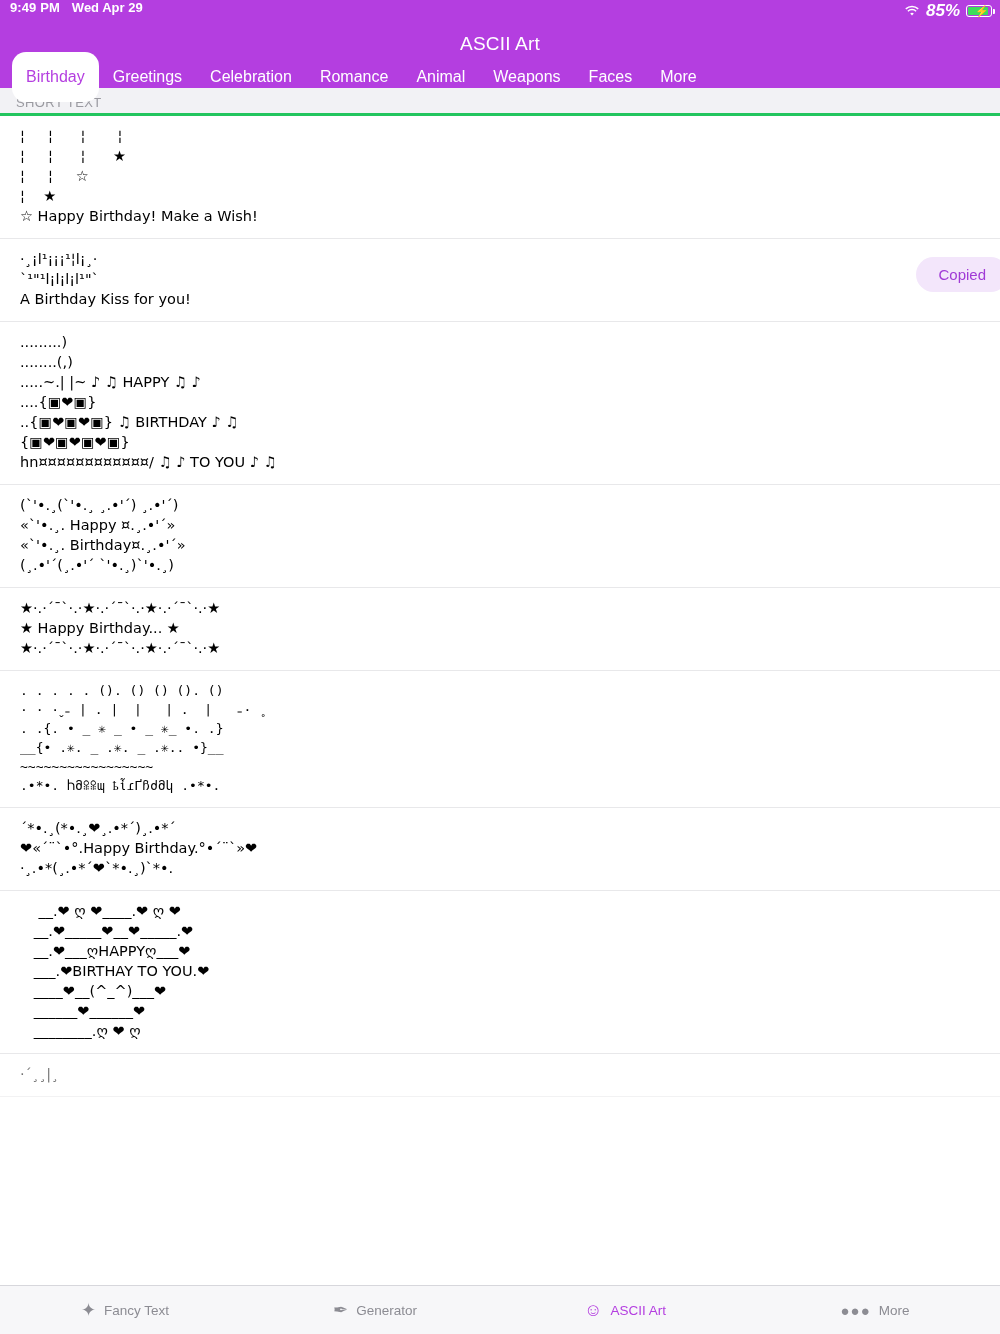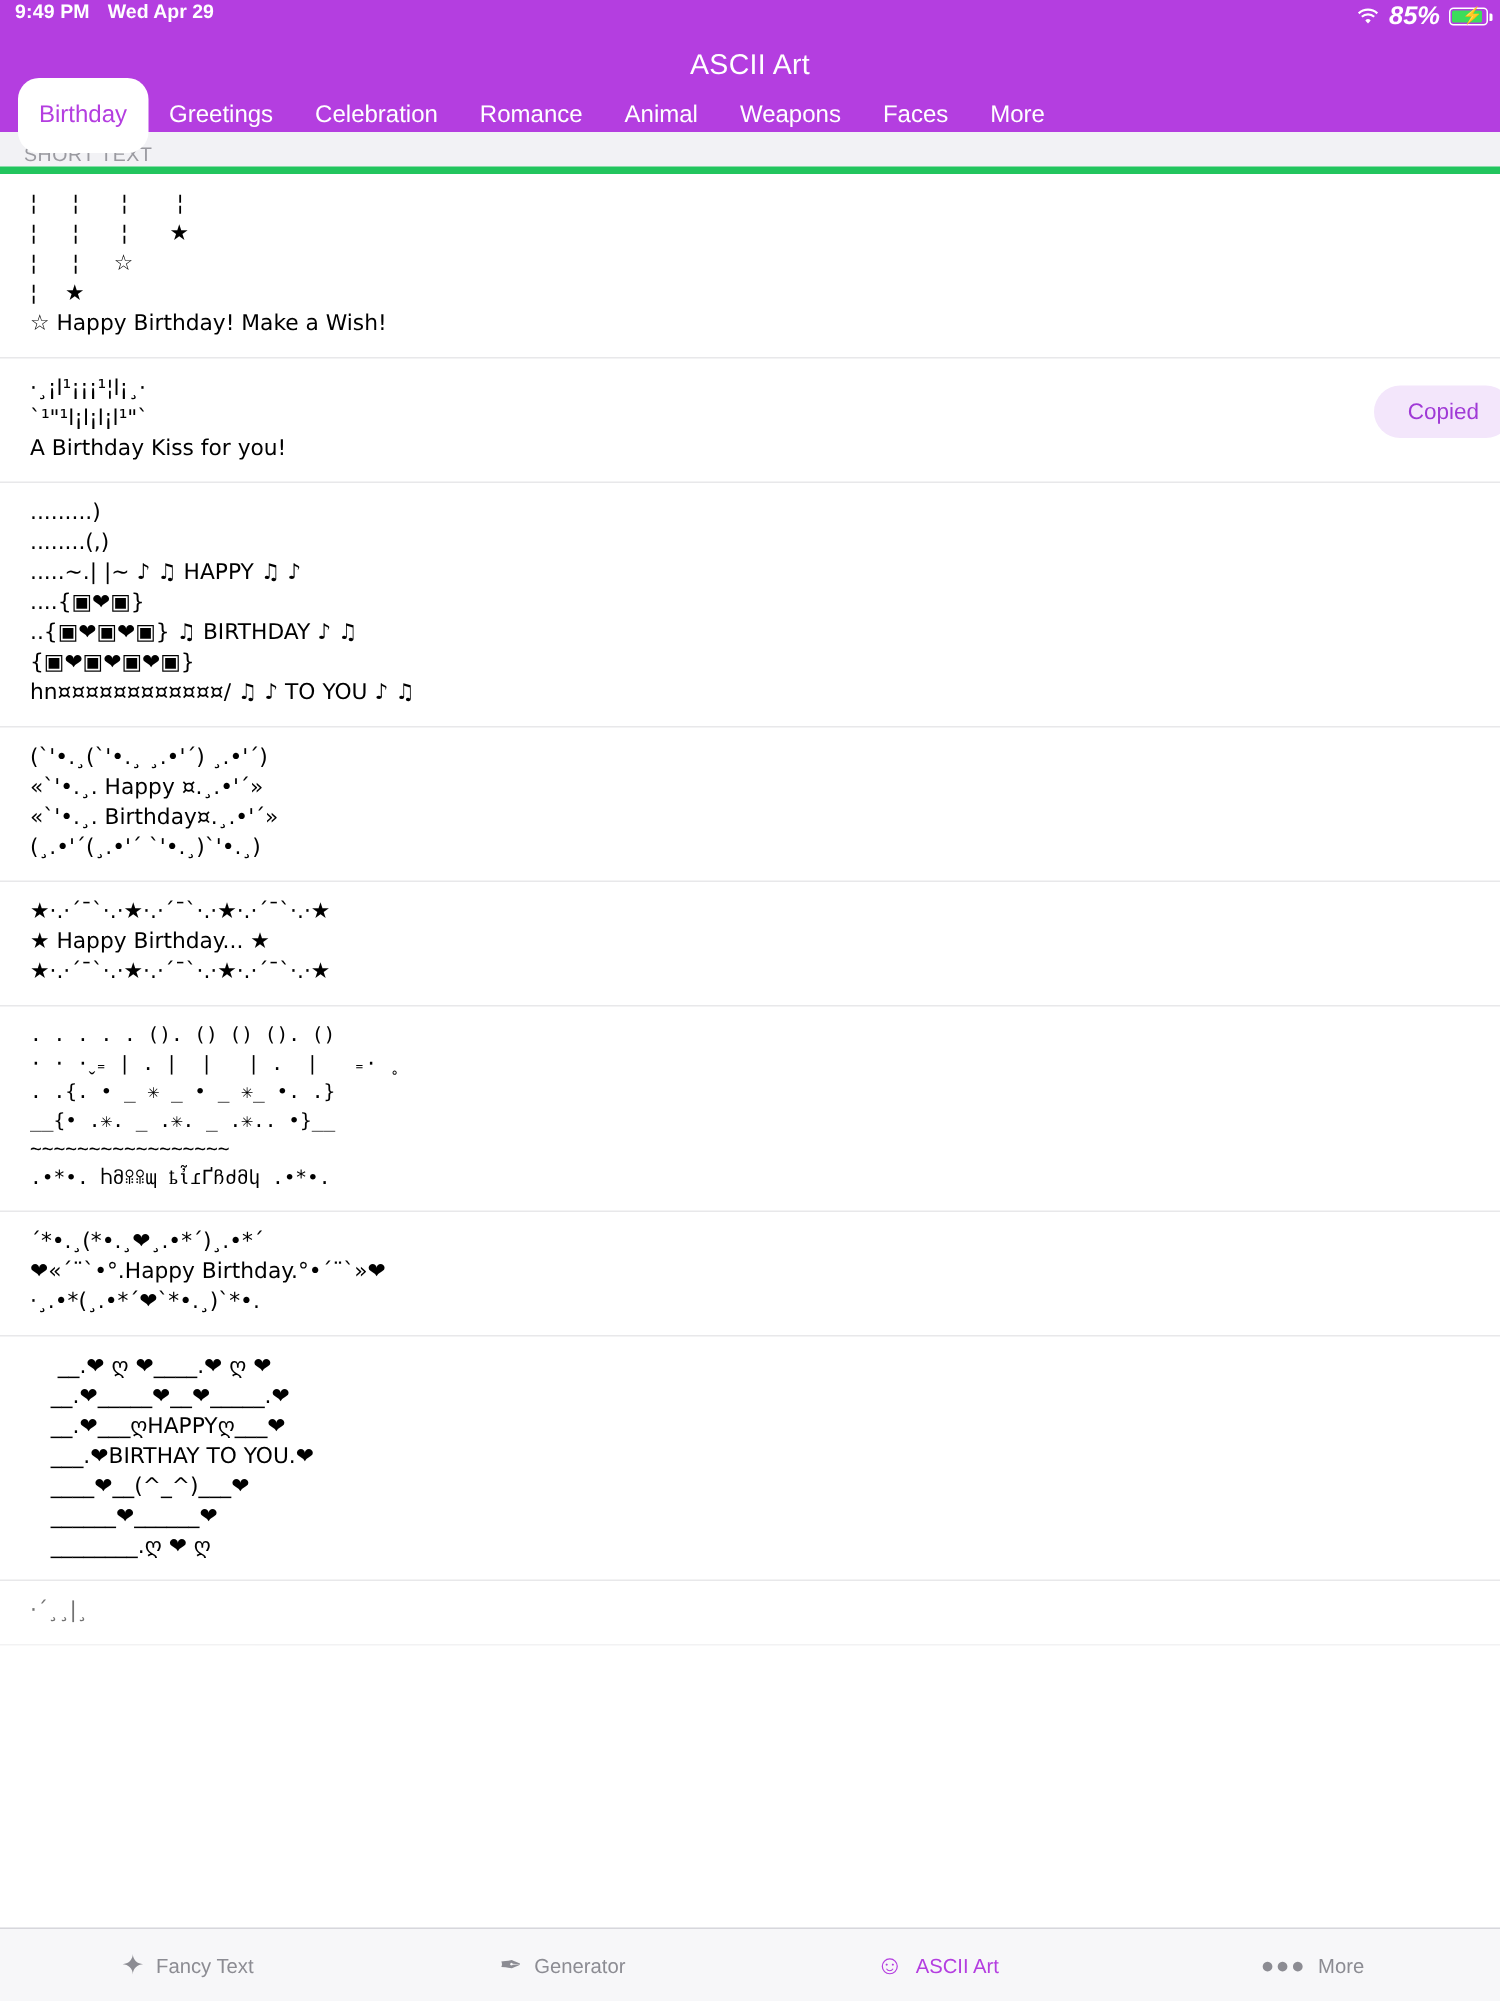--- a/index.html
+++ b/index.html
@@ -82,21 +82,21 @@
   }
 
   
   .section-header {
     background: #f2f2f5;
     color: #9a9aa0;
     font-size: 13px;
     letter-spacing: 0.4px;
     padding: 7px 16px 6px 16px;
     height: 28px;
-    border-bottom: 5px solid #22c55e;
+    border-bottom: 3px solid #22c55e;
   }
 
   
   .list { position: relative; }
   .row {
     position: relative;
     padding: 10px 16px 12px 20px;
     border-bottom: 1px solid #e8e8ea;
     min-height: 40px;
   }

